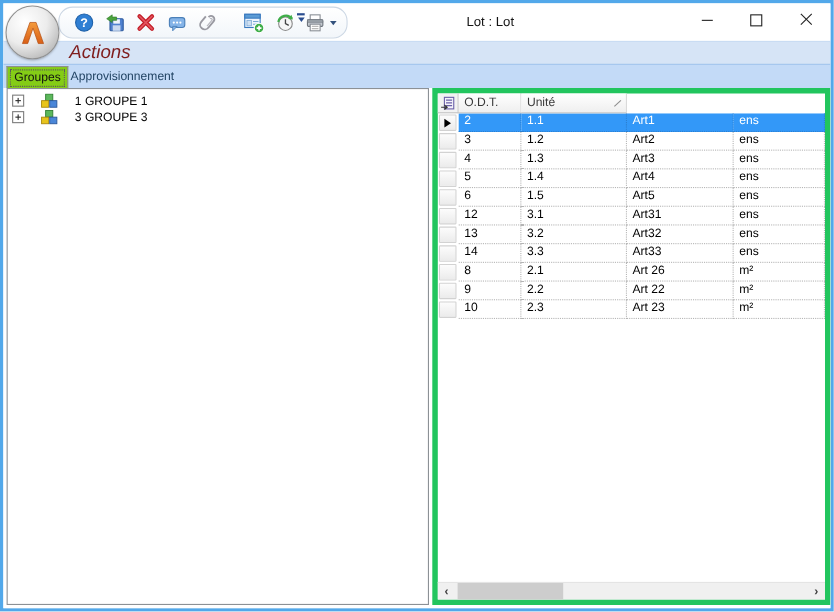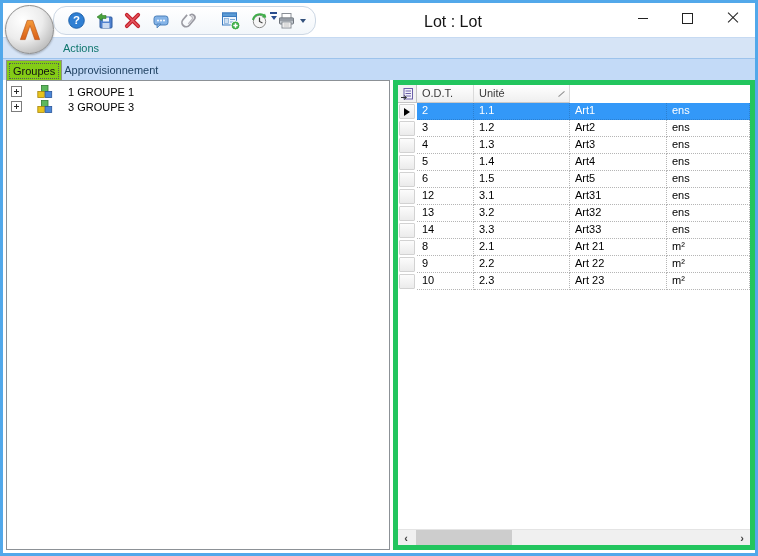--- a/index.html
+++ b/index.html
@@ -14,32 +14,32 @@
     box-shadow:0 1px 2px rgba(0,0,0,.25);}
   .qat{position:absolute;left:50px;top:3px;height:27px;border:1px solid #ccd7e4;border-radius:13px;
     background:linear-gradient(#ffffff,#f2f6fa);display:flex;align-items:center;
     padding:0 9px 0 12px;gap:7px;}
   .tbtn{width:21px;height:21px;display:flex;align-items:center;justify-content:center;cursor:default;}
   .print-group{display:flex;align-items:center;gap:3px;}
   .caret{width:0;height:0;border:3px solid transparent;border-top:4px solid #33517c;margin-top:4px;}
   .overflow{position:absolute;left:266px;top:9px;width:9px;display:flex;flex-direction:column;align-items:center;}
   .overflow .bar{width:7px;height:2px;background:#2a4d8f;margin-bottom:2px;}
   .overflow .chev{width:0;height:0;border:3.5px solid transparent;border-top:4px solid #2a4d8f;}
-  .wtitle{position:absolute;left:421px;top:10px;font-size:16px;color:#151515;}
+  .wtitle{position:absolute;left:421px;top:10px;font-size:12px;color:#151515;}
   .winbtns{position:absolute;top:0;right:0;display:flex;}
   .wbtn{width:45px;height:30px;display:flex;align-items:center;justify-content:center;}
   .gly-min{width:10px;height:1px;background:#222;}
   .gly-max{width:9px;height:9px;border:1px solid #222;}
   .gly-close{position:relative;width:12px;height:12px;}
   .gly-close::before,.gly-close::after{content:"";position:absolute;left:-1px;top:5px;width:14px;height:1px;background:#222;}
   .gly-close::before{transform:rotate(45deg);} .gly-close::after{transform:rotate(-45deg);}
   
   .menubar{height:22px;background:#d6e4f6;border-top:1px solid #c6daf2;border-bottom:1px solid #9dc3ec;
     box-sizing:border-box;display:flex;align-items:center;padding-left:54px;}
-  .menu-item{font-size:11px;color:#0f766e;padding:0 6px;}
+  .menu-item{font-size:17px;color:#7f1d1d;padding:0 6px;font-style:italic;}
   .tabstrip{height:21px;background:#c3daf7;display:flex;align-items:flex-end;padding-left:3px;box-sizing:border-box;}
   .tab-active{position:relative;background:#84cc16;border:1px solid #8f8f8f;border-bottom:none;height:20px;
     box-sizing:border-box;font-size:11px;color:#111;display:flex;align-items:center;padding:0 6px;z-index:2;}
   .tab-active .focus{position:absolute;left:2px;right:2px;top:2px;bottom:1px;border:1px dotted #5a5a5a;pointer-events:none;}
   .tab-inactive{height:20px;display:flex;align-items:center;padding:0 2px;font-size:11px;color:#1c3e5e;}
   
   .content{position:relative;height:473px;background:#fff;}
   .left-panel{position:absolute;left:3px;top:0;width:384px;height:470px;border:1px solid #8c9196;
     box-sizing:border-box;background:#fff;padding-top:3px;overflow:hidden;}
   .tree-item{display:flex;align-items:center;height:15px;padding-left:4px;gap:15px;font-size:11px;color:#000;}
@@ -299,21 +299,21 @@
             <div class="cell indicator"></div>
             <div class="cell data">14</div>
             <div class="cell data">3.3</div>
             <div class="cell data">Art33</div>
             <div class="cell data">ens</div>
           </div>
           <div class="grid-row">
             <div class="cell indicator"></div>
             <div class="cell data">8</div>
             <div class="cell data">2.1</div>
-            <div class="cell data">Art 21</div>
+            <div class="cell data">Art 26</div>
             <div class="cell data">m²</div>
           </div>
           <div class="grid-row">
             <div class="cell indicator"></div>
             <div class="cell data">9</div>
             <div class="cell data">2.2</div>
             <div class="cell data">Art 22</div>
             <div class="cell data">m²</div>
           </div>
           <div class="grid-row">

